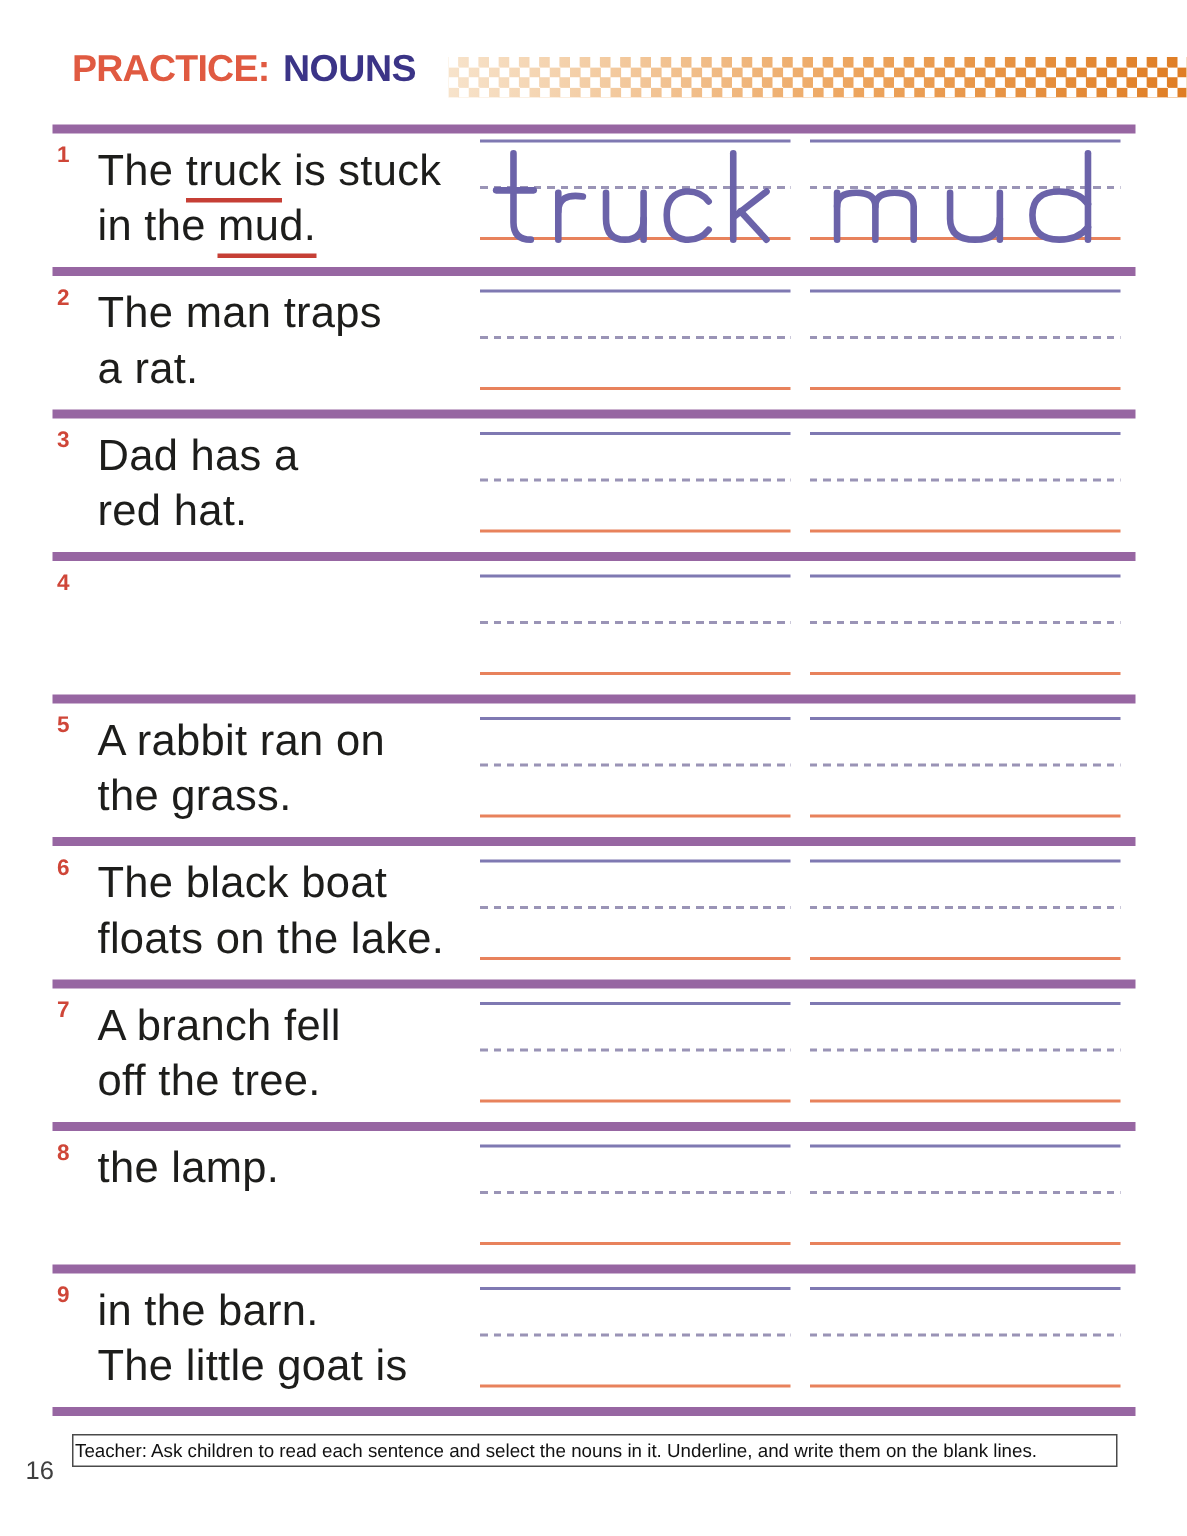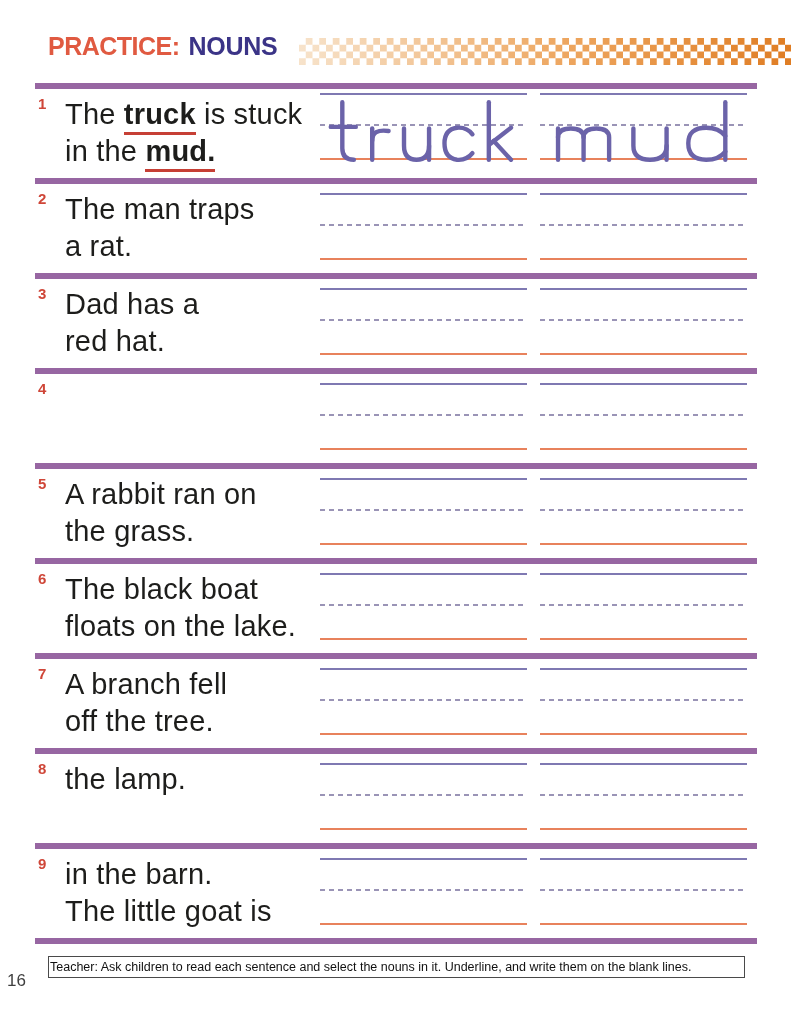--- a/index.html
+++ b/index.html
@@ -29,21 +29,20 @@
     position:absolute;left:3px;top:6px;
     font-size:15px;font-weight:600;color:var(--number_red);
   }
   .sentence{
     position:absolute;left:30px;top:7px;width:255px;
     font-size:29px;line-height:37px;color:var(--text);letter-spacing:0.2px;
   }
   .noun-underline{
     border-bottom:3px solid var(--underline_red);
     padding-bottom:2px;
-    font-weight:bold;
   }
   .answers{position:absolute;left:285px;top:0;width:427px;display:flex;gap:13px;}
   .agroup{position:relative;flex:1;height:67px;margin-top:9px;}
   .row-first .agroup{margin-top:4px;}
   .wline{position:absolute;left:0;right:0;height:2px;}
   .wline.top{top:0;background:var(--line_top);}
   .wline.mid{
     top:31px;
     background-image:repeating-linear-gradient(to right,var(--line_dash) 0 5px,transparent 5px 9px);
   }
@@ -56,21 +55,21 @@
     stroke-linecap:round;stroke-linejoin:round;vector-effect:non-scaling-stroke;
   }
   
   .teacher-box{
     position:absolute;left:48px;top:956px;width:697px;
     border:1px solid var(--teacher_border);
     font-size:12.5px;line-height:18px;color:#111;
     padding:1px 1px;white-space:nowrap;box-sizing:border-box;
   }
   .page-number{
-    position:absolute;left:7px;top:971px;
+    position:absolute;left:17px;top:971px;
     font-size:17px;color:var(--page_number);
   }
 </style>
 </head>
 <body>
 
 <div class="header">
   <div class="checker"></div>
   <div class="title">
     <span class="practice">PRACTICE:</span><span class="topic">NOUNS</span>

